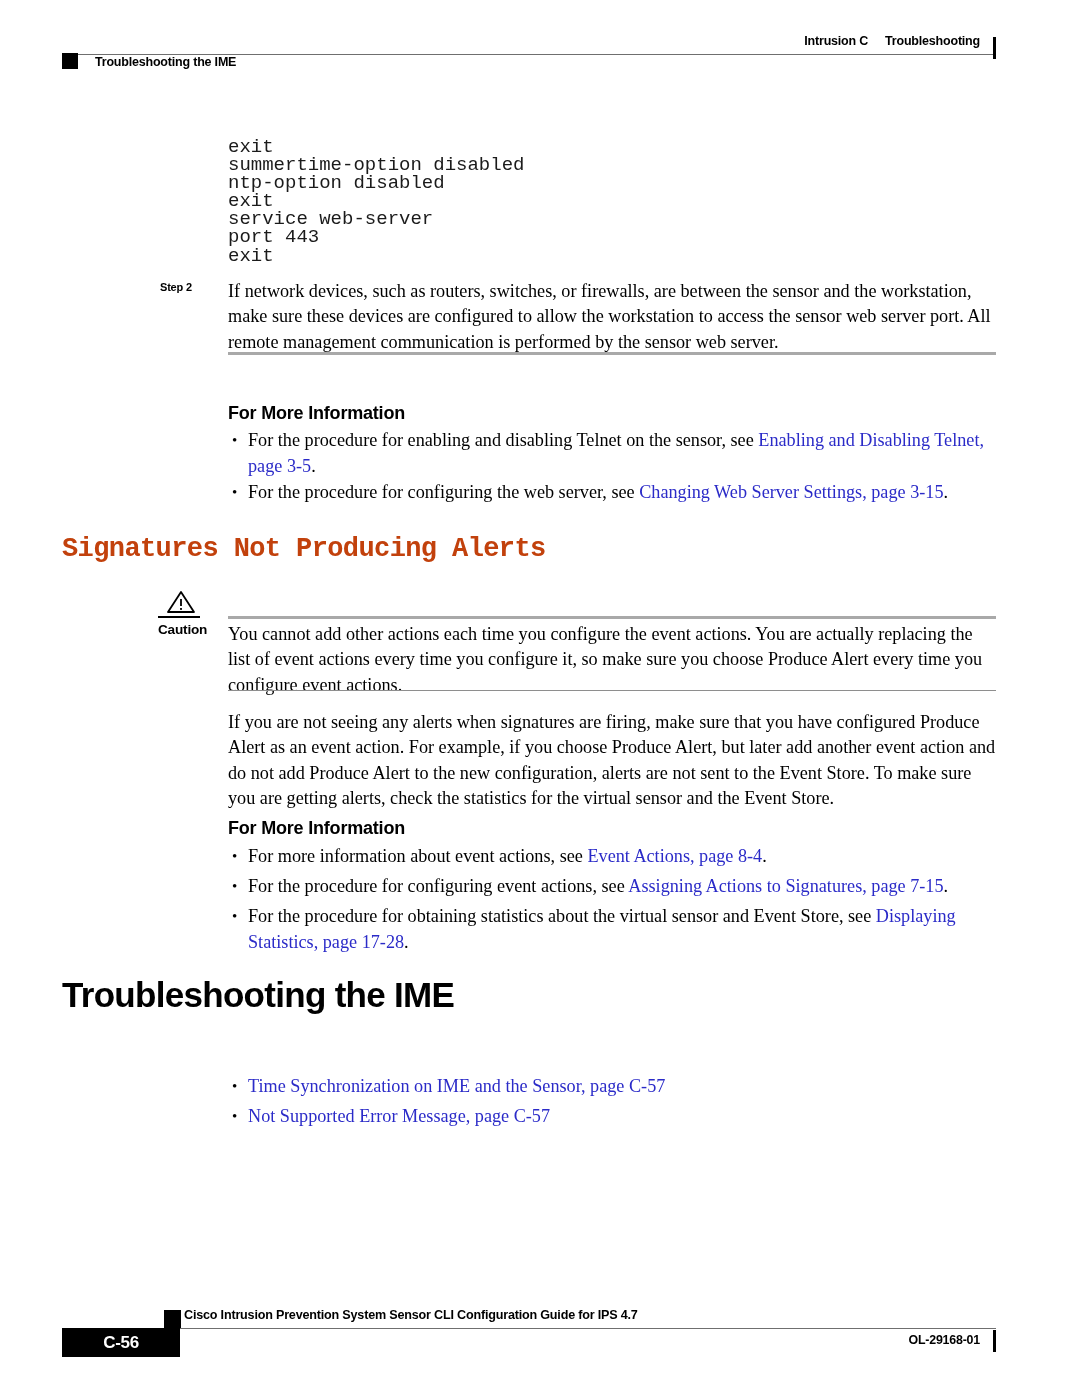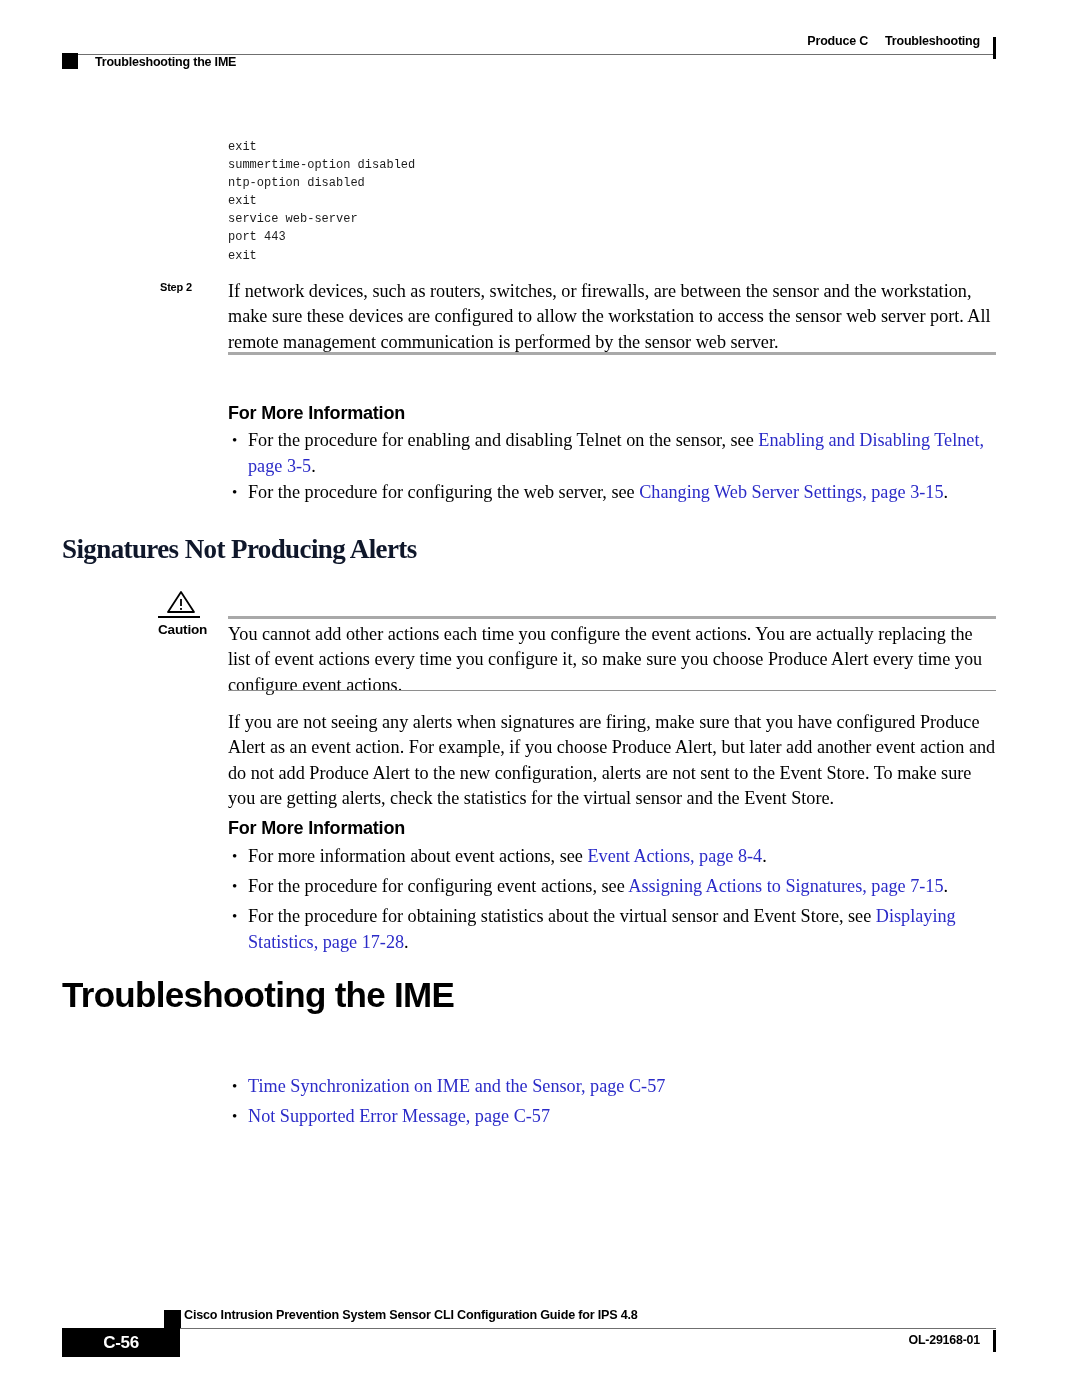--- a/index.html
+++ b/index.html
@@ -77,21 +77,21 @@
     letter-spacing: -0.2px;
     white-space: nowrap;
   }
 
   
   .code-block {
     position: absolute;
     left: 228px;
     top: 138px;
     font-family: "Liberation Mono", monospace;
-    font-size: 12px;
+    font-size: 19px;
     line-height: 18.1px;
     color: #1b1b1b;
     white-space: pre;
   }
 
   
   .step {
     position: absolute;
     left: 160px;
     top: 279px;
@@ -149,25 +149,25 @@
     margin-left: 16px;
   }
   a.xref, .xref {
     color: #2b2bc8;
     text-decoration: none;
   }
 
   
   .h2 {
     position: absolute;
-    font-family: Liberation Serif, serif;
+    font-family: Liberation Mono, monospace;
     font-weight: bold;
     font-size: 27px;
     letter-spacing: -0.6px;
-    color: #0f172a;
+    color: #c2410c;
   }
   .h1 {
     position: absolute;
     font-family: "Liberation Sans", sans-serif;
     font-weight: bold;
     font-size: 35px;
     letter-spacing: -0.7px;
     color: #000;
   }
 
@@ -293,21 +293,21 @@
     background: #000;
   }
 </style>
 </head>
 <body>
 
 <div class="page">
 
   <div class="header">
     <div class="header-right">
-      <span>Produce C</span><span class="gap"></span><span>Troubleshooting</span>
+      <span>Intrusion C</span><span class="gap"></span><span>Troubleshooting</span>
     </div>
     <div class="header-rule"></div>
     <div class="header-tick"></div>
     <div class="header-square"></div>
     <div class="header-left-title">Troubleshooting the IME</div>
   </div>
 
   <div class="code-block">exit
 summertime-option disabled
 ntp-option disabled
@@ -379,21 +379,21 @@
     <span class="bullet">•</span>
     <span class="btxt"><a class="xref" href="#">Time Synchronization on IME and the Sensor, page C-57</a></span>
   </div>
 
   <div class="bullet-item" style="left:232px; top:1104px; width:766px;">
     <span class="bullet">•</span>
     <span class="btxt"><a class="xref" href="#">Not Supported Error Message, page C-57</a></span>
   </div>
 
   <div class="footer">
-    <div class="footer-title">Cisco Intrusion Prevention System Sensor CLI Configuration Guide for IPS 4.8</div>
+    <div class="footer-title">Cisco Intrusion Prevention System Sensor CLI Configuration Guide for IPS 4.7</div>
     <div class="footer-square"></div>
     <div class="footer-rule"></div>
     <div class="footer-pagebox"></div>
     <div class="footer-pagenum">C-56</div>
     <div class="footer-docid">OL-29168-01</div>
     <div class="footer-tick"></div>
   </div>
 
 </div>
 

